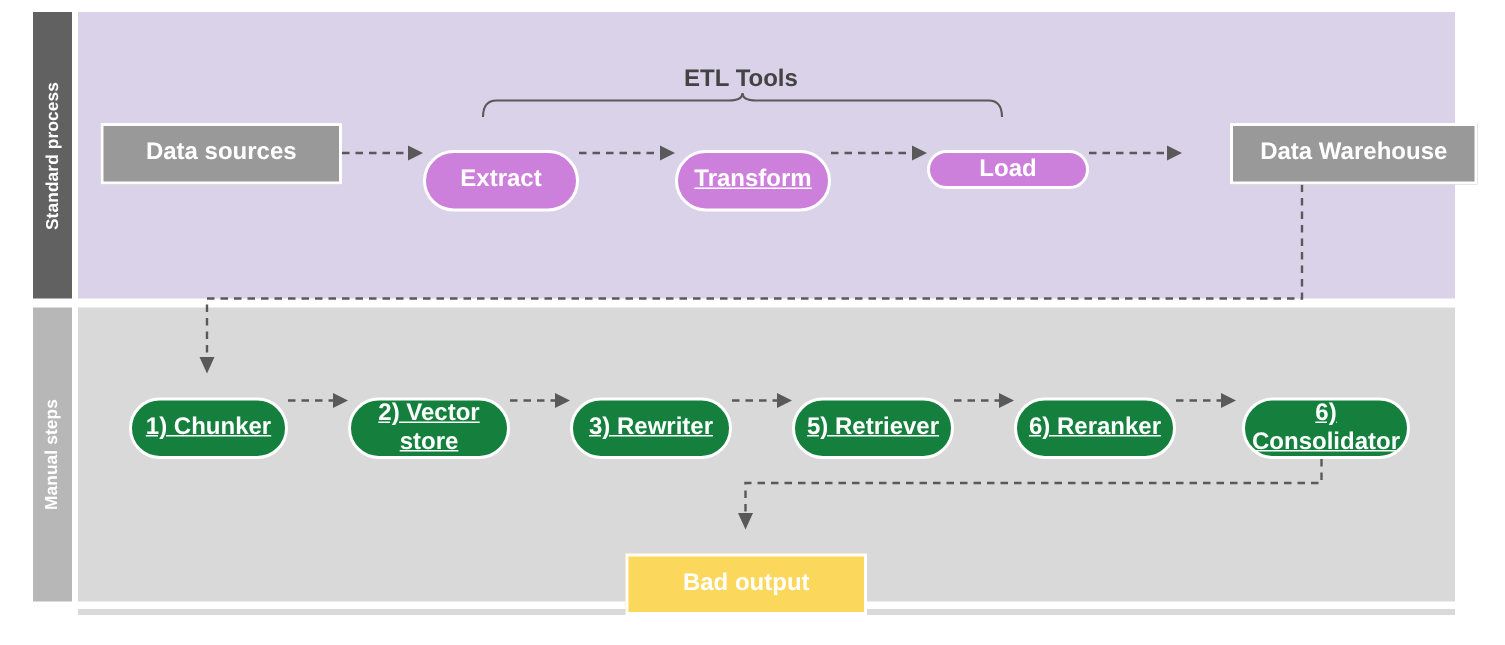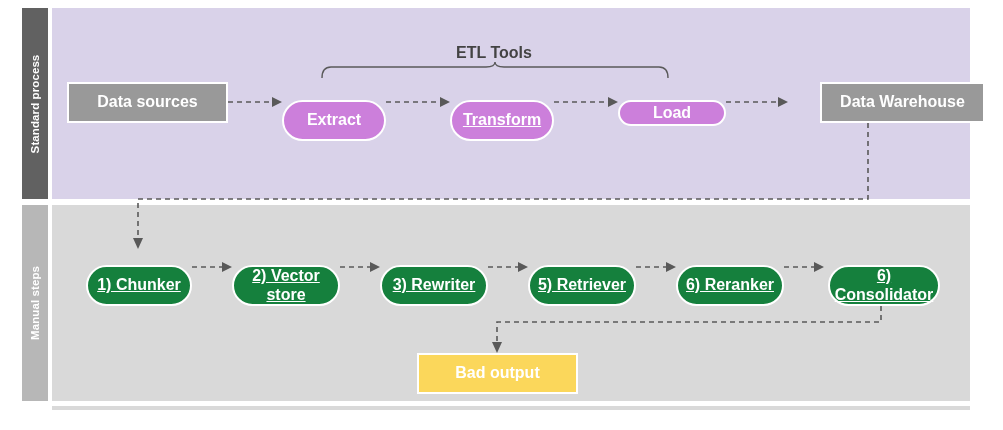--- a/index.html
+++ b/index.html
@@ -78,21 +78,21 @@
     border: 2px solid #ffffff;
     padding: 2px 3px;
     z-index: 5;
   }
   .node.rect { border-radius: 0; }
   .node.pill { border-radius: 999px; margin-top: 18px; }
 
   .node.grey-dark { background: #999999; }
   .node.purple    { background: #cc7fdb; }
   .node.grey-mid  { background: #15803d; text-decoration: underline; }
-  .node.yellow    { background: #fbd75b; }
+  .node.yellow    { background: #fbd75b; margin-top: 16px; }
 
   
   #etl-label {
     position: absolute;
     left: 404px; top: 44px;
     width: 180px;
     text-align: center;
     font-size: 16px;
     font-weight: bold;
     color: #434343;

